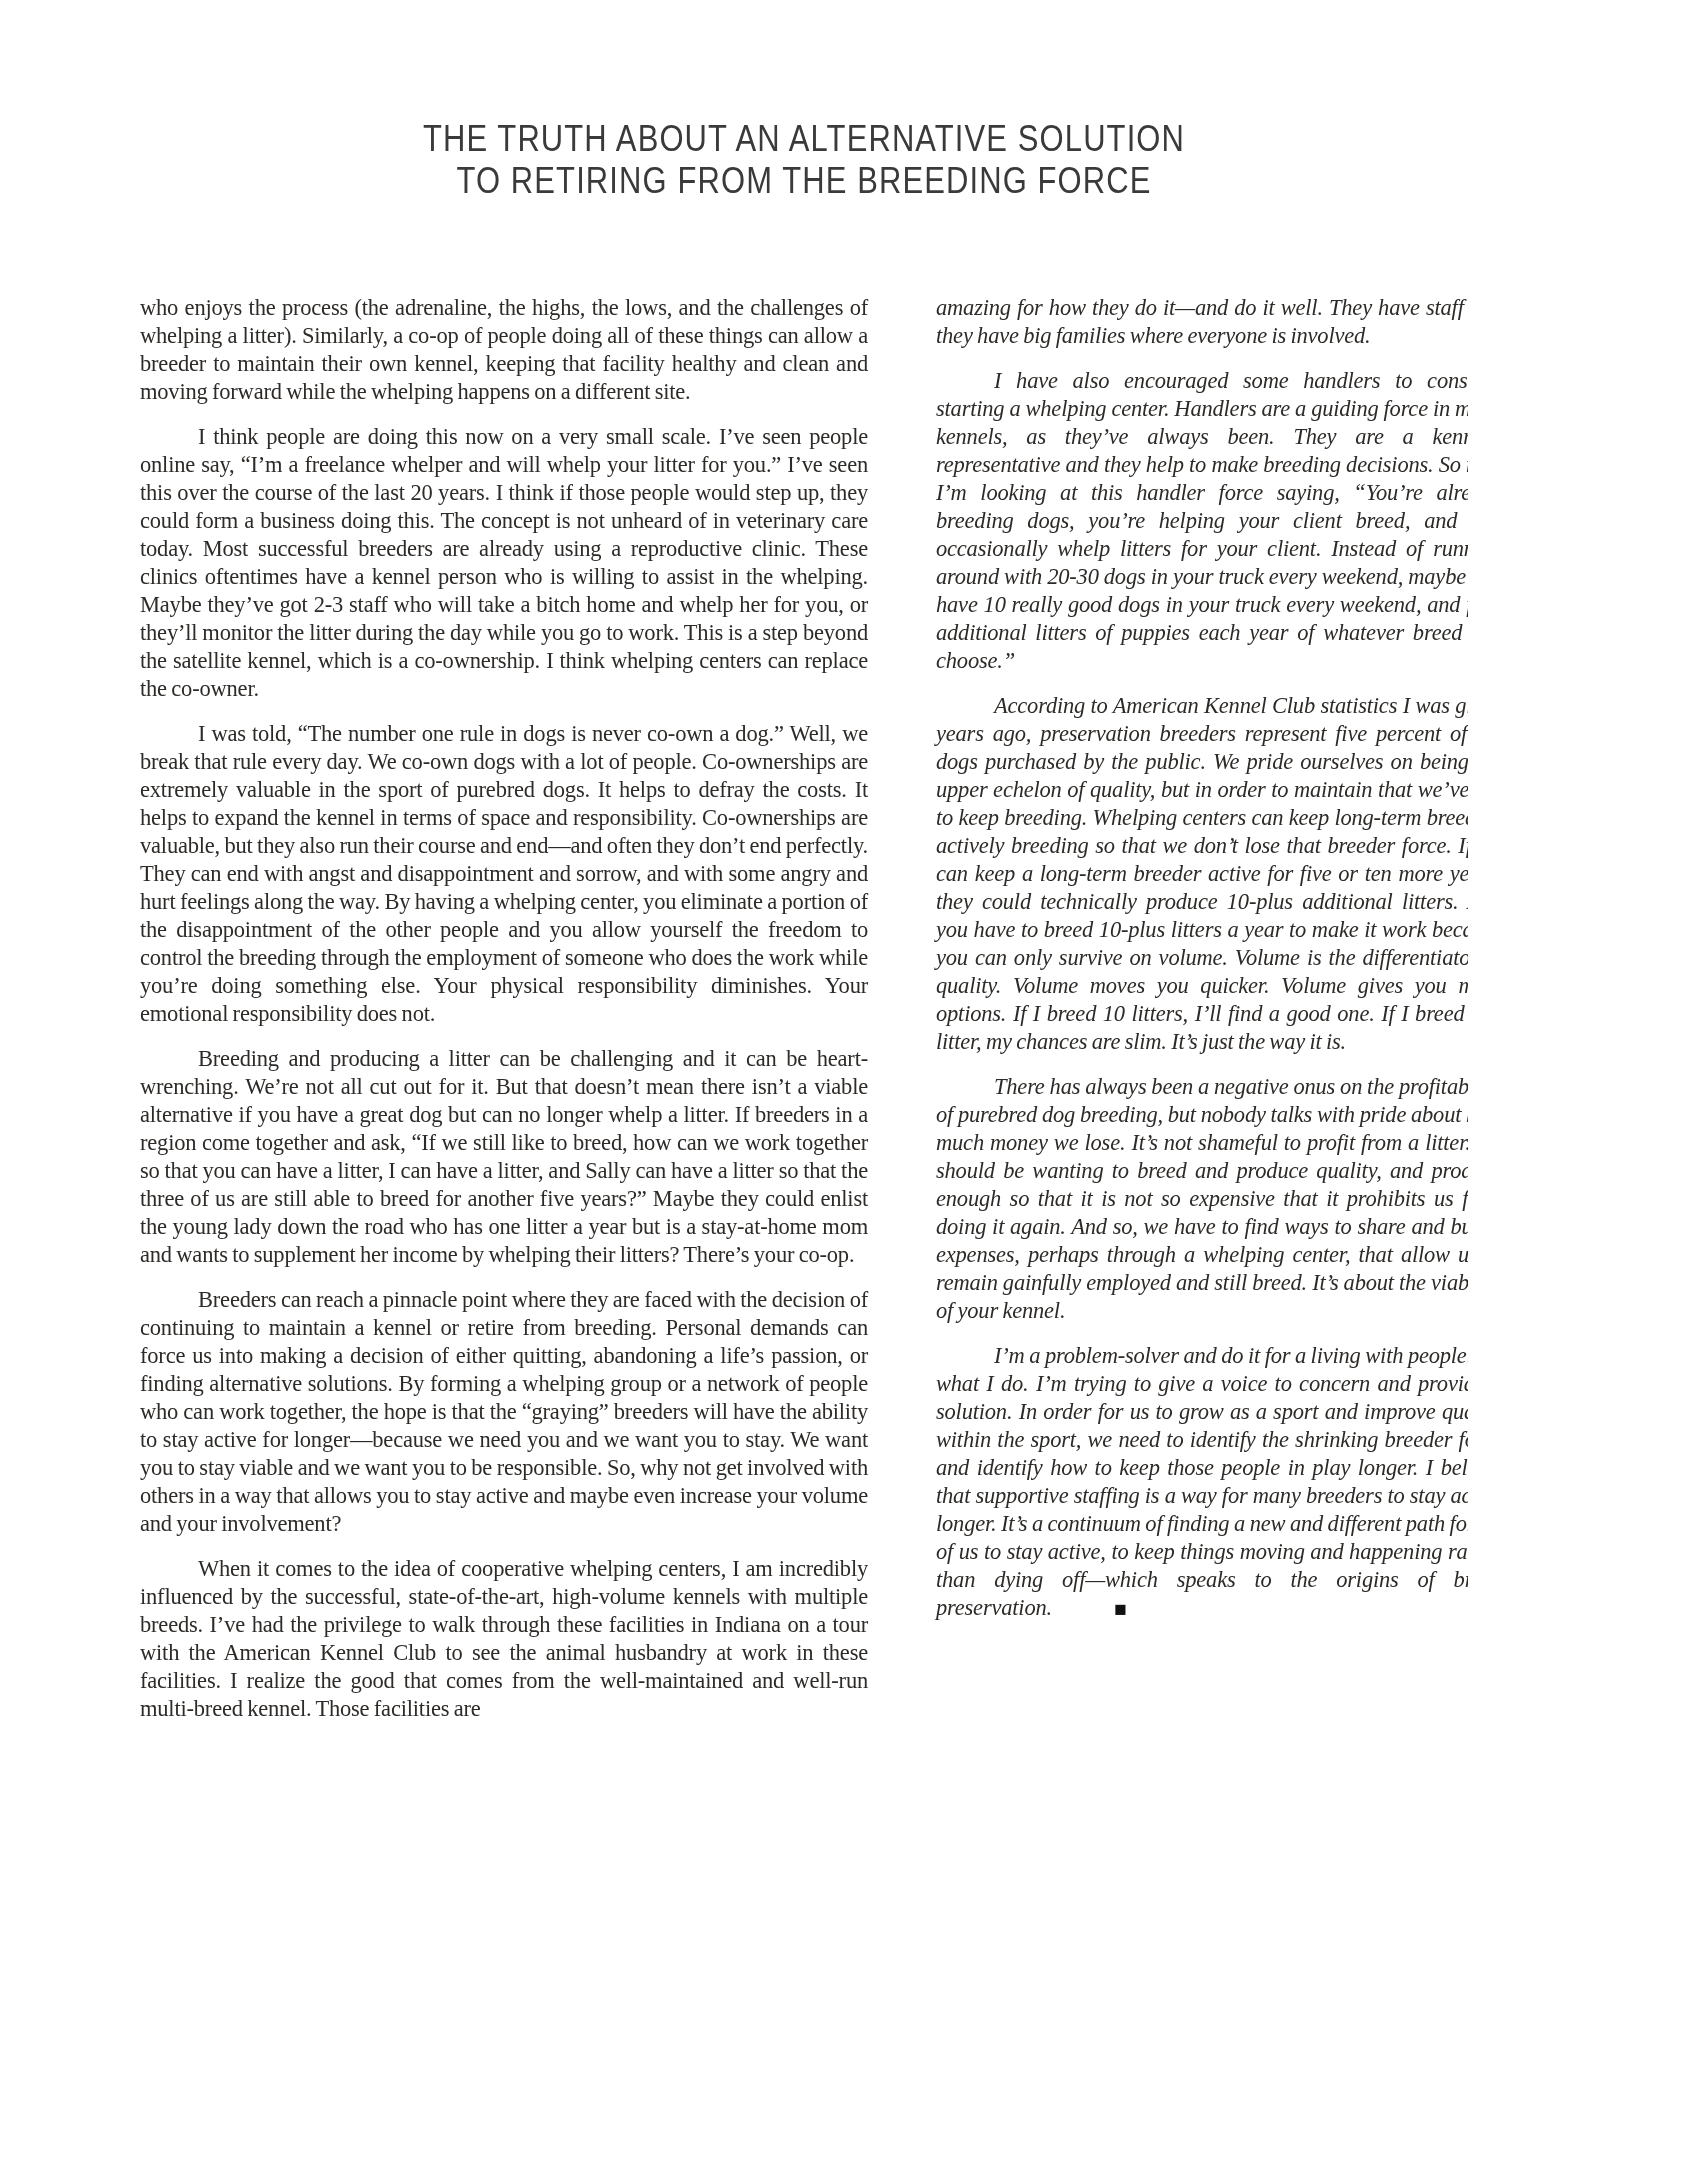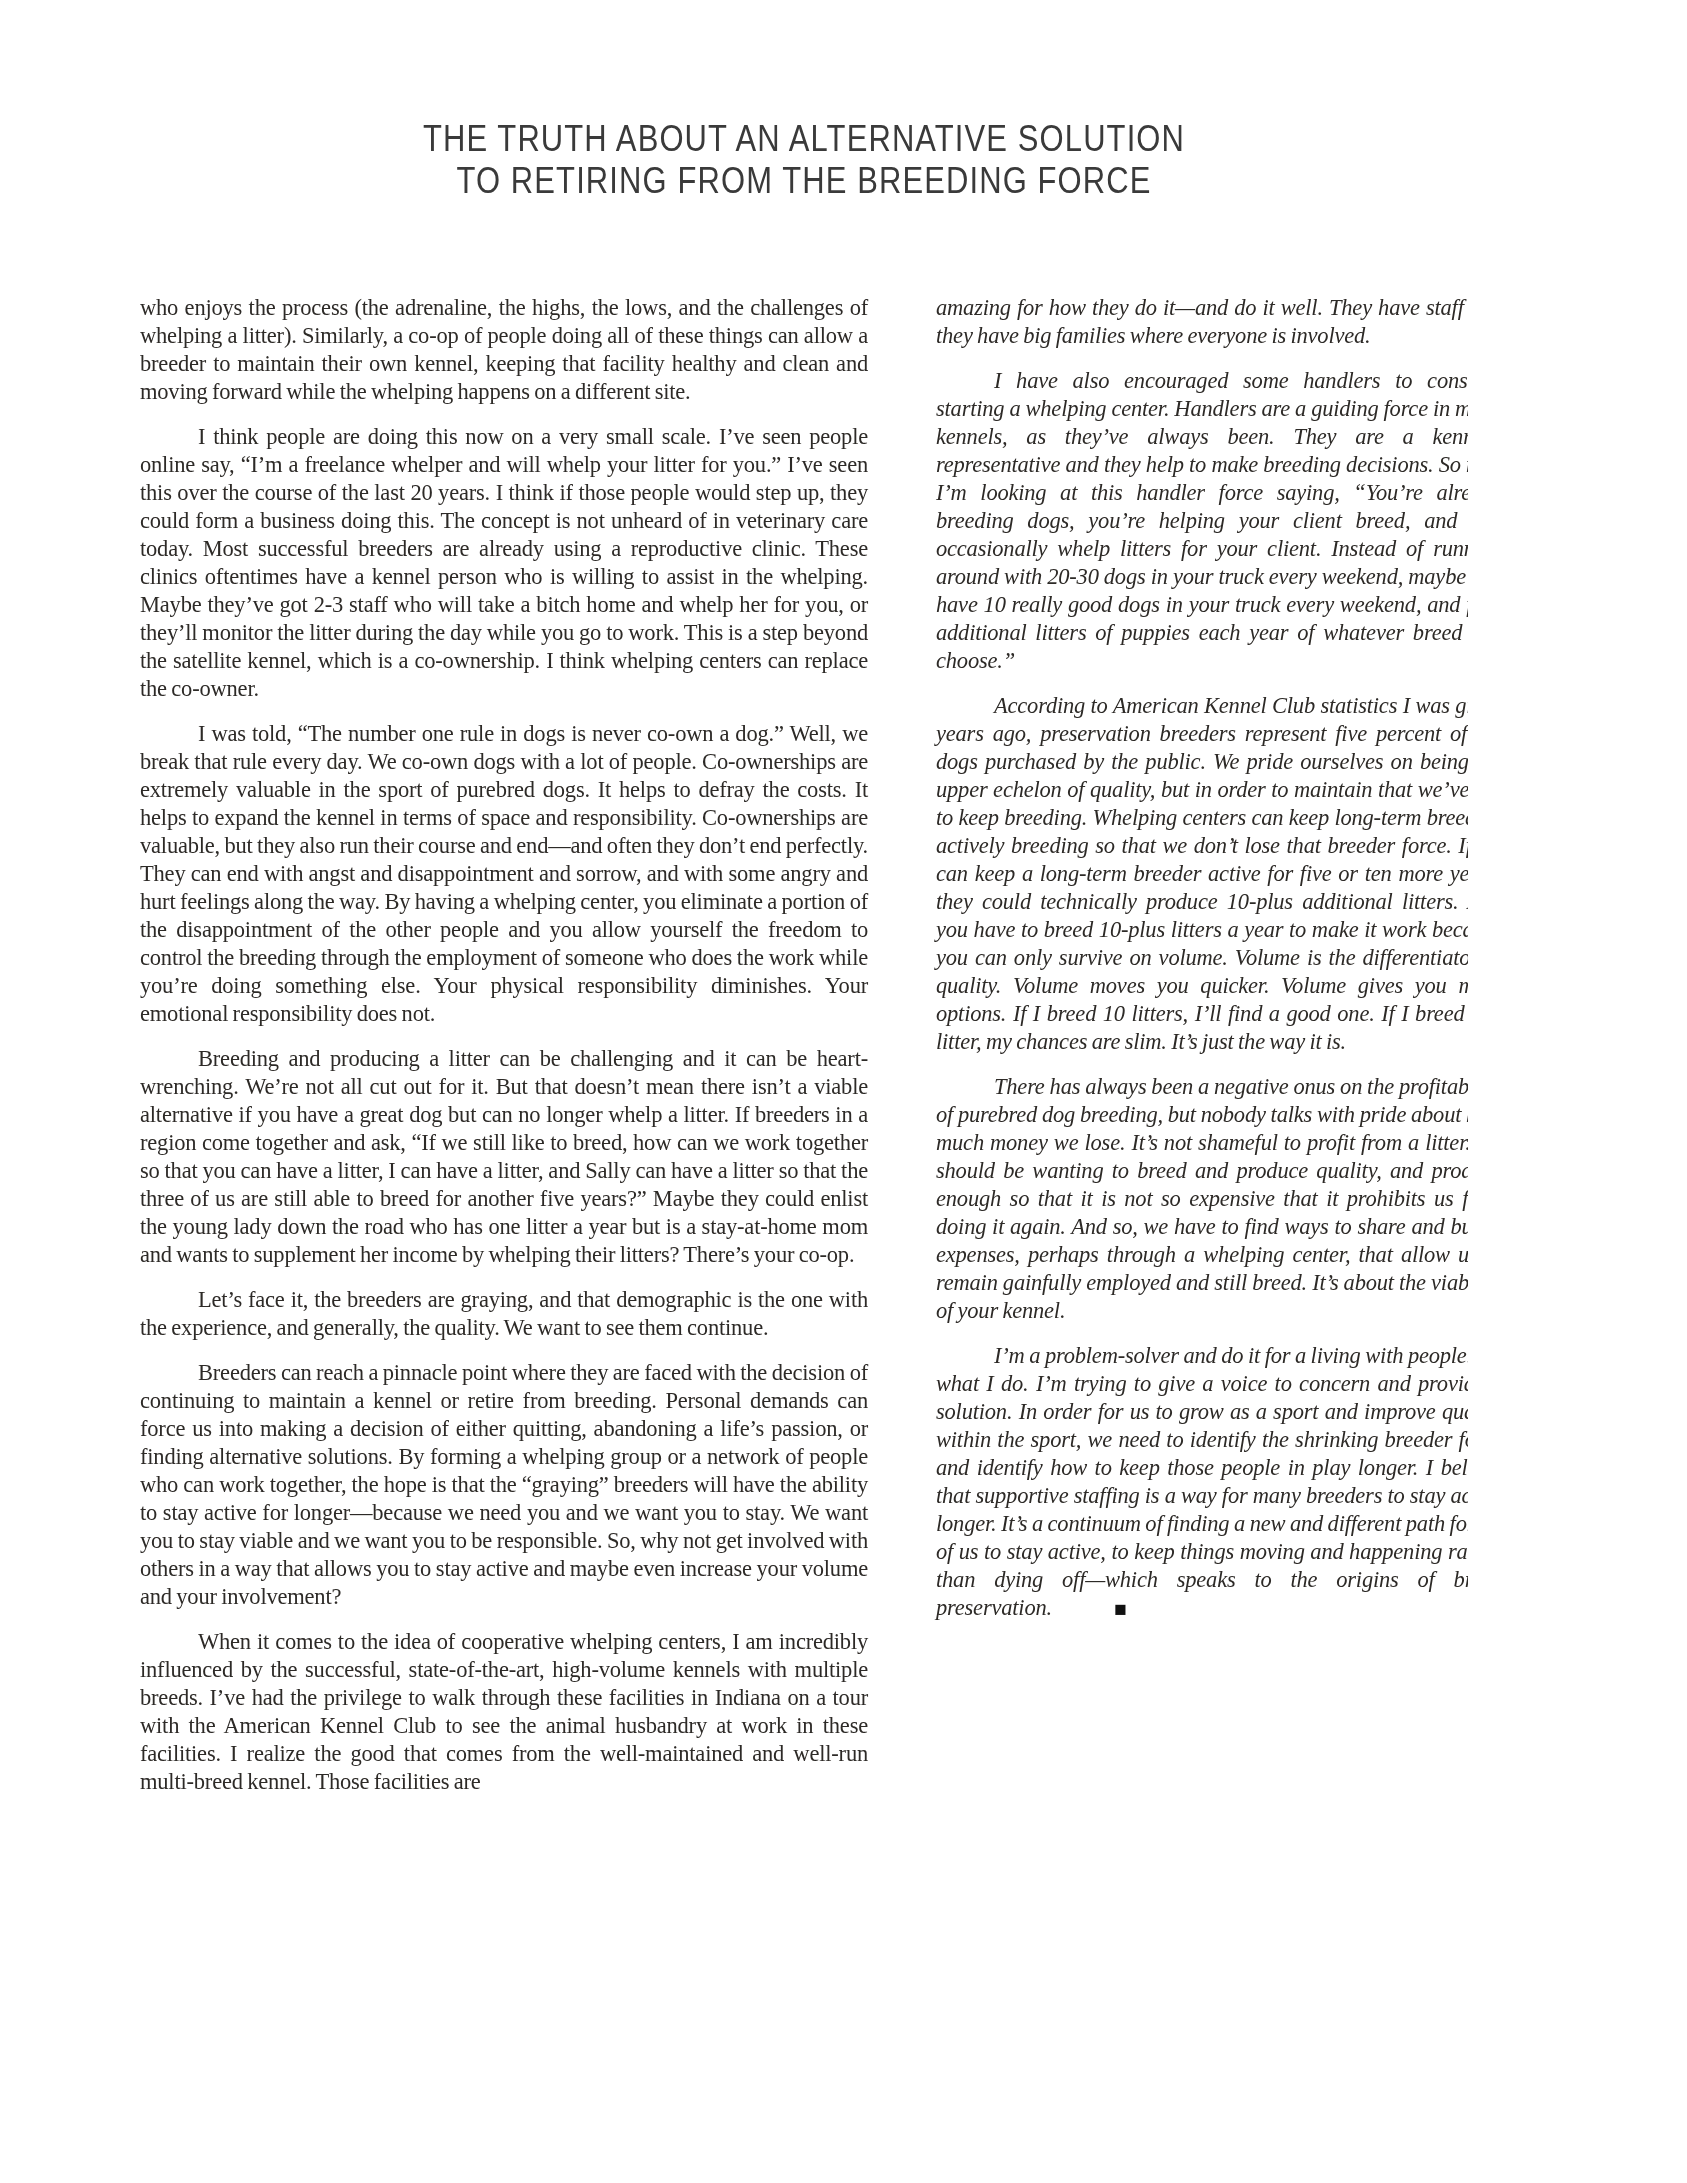--- a/index.html
+++ b/index.html
@@ -58,21 +58,20 @@
   <div class="article-title">
     <div>THE TRUTH ABOUT AN ALTERNATIVE SOLUTION</div>
     <div>TO RETIRING FROM THE BREEDING FORCE</div>
   </div>
 
   <div class="col col-left">
     <p>who enjoys the process (the adrenaline, the highs, the lows, and the challenges of whelping a litter). Similarly, a co-op of people doing all of these things can allow a breeder to maintain their own kennel, keeping that facility healthy and clean and moving forward while the whelping happens on a different site.</p>
     <p class="indent">I think people are doing this now on a very small scale. I’ve seen people online say, “I’m a freelance whelper and will whelp your litter for you.” I’ve seen this over the course of the last 20 years. I think if those people would step up, they could form a business doing this. The concept is not unheard of in veterinary care today. Most successful breeders are already using a reproductive clinic. These clinics oftentimes have a kennel person who is willing to assist in the whelping. Maybe they’ve got 2-3 staff who will take a bitch home and whelp her for you, or they’ll monitor the litter during the day while you go to work. This is a step beyond the satellite kennel, which is a co-ownership. I think whelping centers can replace the co-owner.</p>
     <p class="indent">I was told, “The number one rule in dogs is never co-own a dog.” Well, we break that rule every day. We co-own dogs with a lot of people. Co-ownerships are extremely valuable in the sport of purebred dogs. It helps to defray the costs. It helps to expand the kennel in terms of space and responsibility. Co-ownerships are valuable, but they also run their course and end—and often they don’t end perfectly. They can end with angst and disappointment and sorrow, and with some angry and hurt feelings along the way. By having a whelping center, you eliminate a portion of the disappointment of the other people and you allow yourself the freedom to control the breeding through the employment of someone who does the work while you’re doing something else. Your physical responsibility diminishes. Your emotional responsibility does not.</p>
     <p class="indent">Breeding and producing a litter can be challenging and it can be heart-wrenching. We’re not all cut out for it. But that doesn’t mean there isn’t a viable alternative if you have a great dog but can no longer whelp a litter. If breeders in a region come together and ask, “If we still like to breed, how can we work together so that you can have a litter, I can have a litter, and Sally can have a litter so that the three of us are still able to breed for another five years?” Maybe they could enlist the young lady down the road who has one litter a year but is a stay-at-home mom and wants to supplement her income by whelping their litters? There’s your co-op.</p>
-    <p class="indent">Let’s face it, the breeders are graying, and that demographic is the one with the experience, and generally, the quality. We want to see them continue.</p>
     <p class="indent">Breeders can reach a pinnacle point where they are faced with the decision of continuing to maintain a kennel or retire from breeding. Personal demands can force us into making a decision of either quitting, abandoning a life’s passion, or finding alternative solutions. By forming a whelping group or a network of people who can work together, the hope is that the “graying” breeders will have the ability to stay active for longer—because we need you and we want you to stay. We want you to stay viable and we want you to be responsible. So, why not get involved with others in a way that allows you to stay active and maybe even increase your volume and your involvement?</p>
     <p class="indent">When it comes to the idea of cooperative whelping centers, I am incredibly influenced by the successful, state-of-the-art, high-volume kennels with multiple breeds. I’ve had the privilege to walk through these facilities in Indiana on a tour with the American Kennel Club to see the animal husbandry at work in these facilities. I realize the good that comes from the well-maintained and well-run multi-breed kennel. Those facilities are</p>
   </div>
 
   <div class="col col-right">
     <p>amazing for how they do it—and do it well. They have staff and they have big families where everyone is involved.</p>
     <p class="indent">I have also encouraged some handlers to consider starting a whelping center. Handlers are a guiding force in many kennels, as they’ve always been. They are a kennel’s representative and they help to make breeding decisions. So now I’m looking at this handler force saying, “You’re already breeding dogs, you’re helping your client breed, and you occasionally whelp litters for your client. Instead of running around with 20-30 dogs in your truck every weekend, maybe you have 10 really good dogs in your truck every weekend, and four additional litters of puppies each year of whatever breed you choose.”</p>
     <p class="indent">According to American Kennel Club statistics I was given years ago, preservation breeders represent five percent of the dogs purchased by the public. We pride ourselves on being the upper echelon of quality, but in order to maintain that we’ve got to keep breeding. Whelping centers can keep long-term breeders actively breeding so that we don’t lose that breeder force. If we can keep a long-term breeder active for five or ten more years, they could technically produce 10-plus additional litters. And you have to breed 10-plus litters a year to make it work because you can only survive on volume. Volume is the differentiator to quality. Volume moves you quicker. Volume gives you more options. If I breed 10 litters, I’ll find a good one. If I breed one litter, my chances are slim. It’s just the way it is.</p>
     <p class="indent">There has always been a negative onus on the profitability of purebred dog breeding, but nobody talks with pride about how much money we lose. It’s not shameful to profit from a litter. We should be wanting to breed and produce quality, and produce enough so that it is not so expensive that it prohibits us from doing it again. And so, we have to find ways to share and buffer expenses, perhaps through a whelping center, that allow us to remain gainfully employed and still breed. It’s about the viability of your kennel.</p>
     <p class="indent"><span>I’m a problem-solver and do it for a living with people. It’s what I do. I’m trying to give a voice to concern and provide a solution. In order for us to grow as a sport and improve quality within the sport, we need to identify the shrinking breeder force and identify how to keep those people in play longer. I believe that supportive staffing is a way for many breeders to stay active longer. It’s a continuum of finding a new and different path for all of us to stay active, to keep things moving and happening rather than dying off—which speaks to the origins of breed preservation.</span> <span class="end-mark">■</span></p>

